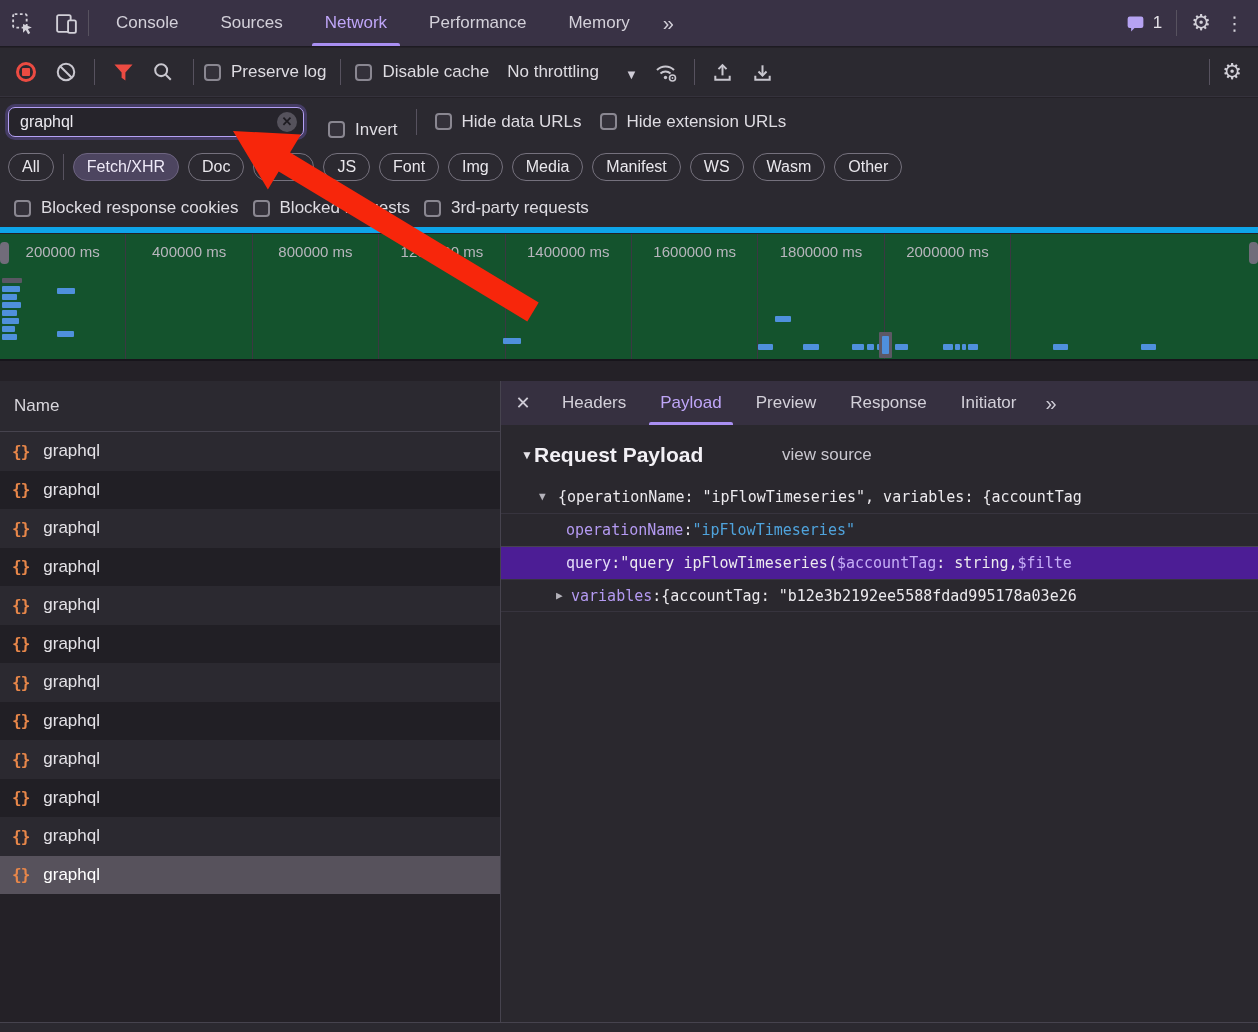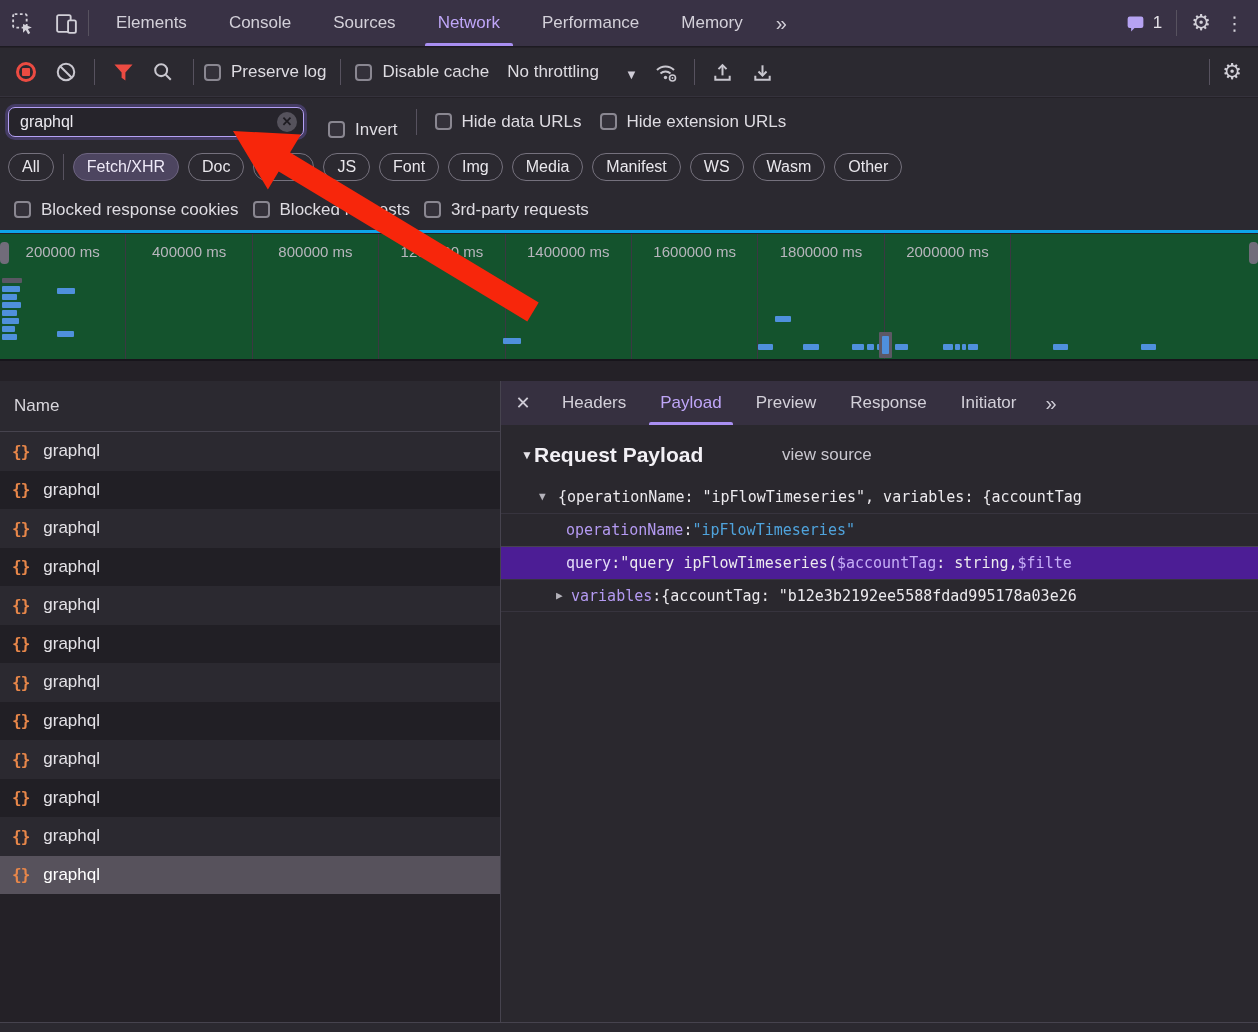--- a/index.html
+++ b/index.html
@@ -42,21 +42,21 @@
     font-size:16px; padding:0 34px 0 11px; outline:none; font-family:"Liberation Sans", sans-serif; }
   .clear-btn { position:absolute; right:7px; top:5px; width:20px; height:20px; border-radius:50%;
     background:#55525c; color:#1d1b21; font-size:13px; display:flex; align-items:center; justify-content:center; cursor:pointer; font-weight:bold; }
   
   .chipsrow { position:absolute; top:145px; left:0; width:100%; height:44px; background:#2b2930;
     display:flex; align-items:center; gap:9px; padding-left:8px; }
   .chip { padding:4px 13px; border:1px solid #75717d; border-radius:15px; font-size:16px; color:#e9e7ec; cursor:pointer; white-space:nowrap; }
   .chip.selected { background:#4d4560; border-color:#6d6480; color:#efeaf8; }
   
   .cbrow { position:absolute; top:189px; left:0; width:100%; height:44px; background:#2b2930;
-    display:flex; align-items:center; gap:14px; padding-left:14px; border-bottom:3px solid #0ea5e9; }
+    display:flex; align-items:center; gap:14px; padding-left:14px; border-bottom:6px solid #0ea5e9; }
   
   .timeline { position:absolute; top:234px; left:0; width:100%; height:127px; background:#14532d;
     border-bottom:2px solid #17151b; overflow:hidden; cursor:pointer; }
   .tl-cols { display:flex; height:100%; }
   .tl-col { flex:none; width:126.4px; border-right:1px solid #3b3842; font-size:15px; color:#b8b6bd;
     text-align:center; padding-top:9px; overflow:visible; white-space:nowrap; }
   .tl-bar { position:absolute; border-radius:1px; }
   .tl-grip { position:absolute; width:9px; height:22px; background:#716c7a; border-radius:4px; top:8px; }
   
   .left-panel { position:absolute; top:381px; left:0; width:501px; bottom:0; background:#242127; border-right:1px solid #46434e; }
@@ -111,21 +111,20 @@
       </svg>
     </span>
     <span class="iconbtn">
       <svg class="ic" width="25" height="25" viewBox="0 0 24 24" fill="none" stroke="#d2d0d8" stroke-width="1.8">
         <rect x="3" y="4" width="13" height="16" rx="1.5"></rect>
         <rect x="13.5" y="9" width="7.5" height="12" rx="1.5" fill="#393245"></rect>
       </svg>
     </span>
     <span class="vsep"></span>
     <nav class="tabs" id="main-tabs">
-        <span class="tab">Elements</span>
         <span class="tab">Console</span>
         <span class="tab">Sources</span>
         <span class="tab selected">Network</span>
         <span class="tab">Performance</span>
         <span class="tab">Memory</span>
       </nav>
     <span class="tab-more">»</span>
     <div class="tabbar-right">
       <span class="badge-group">
         <svg class="ic" width="21" height="21" viewBox="0 0 24 24">

